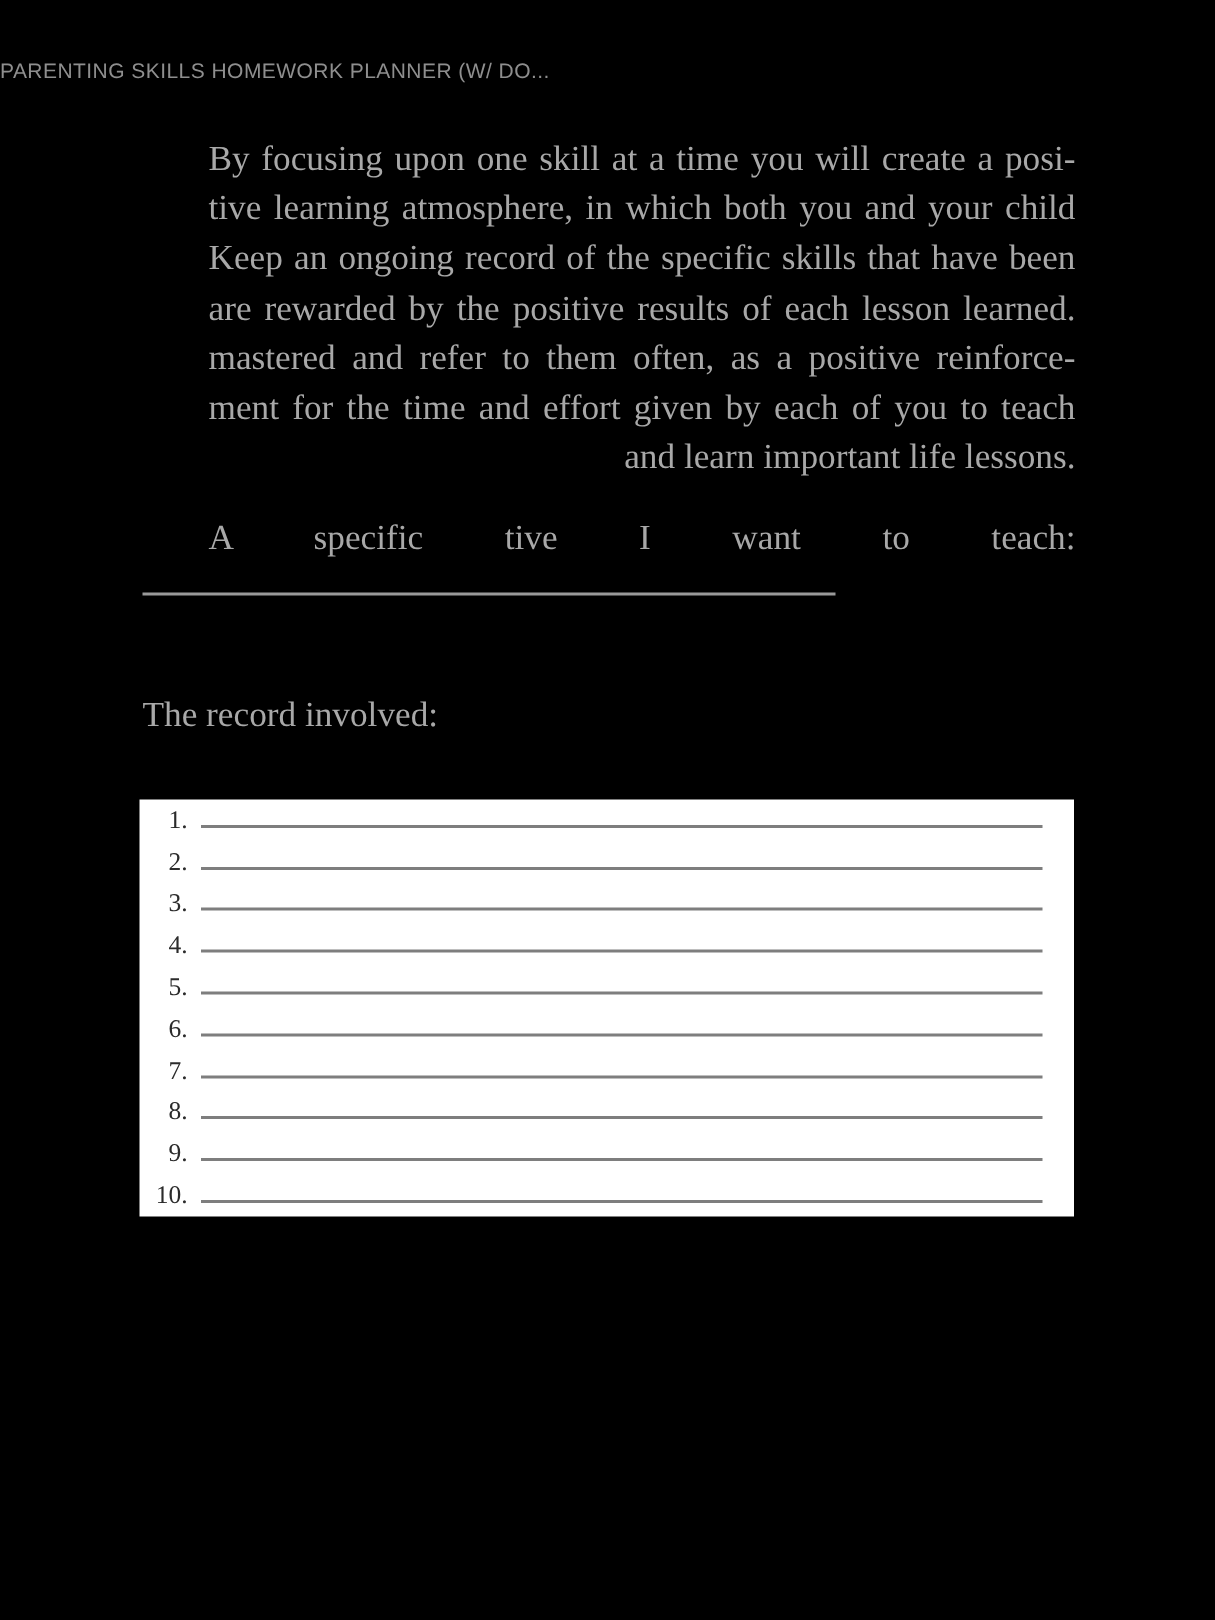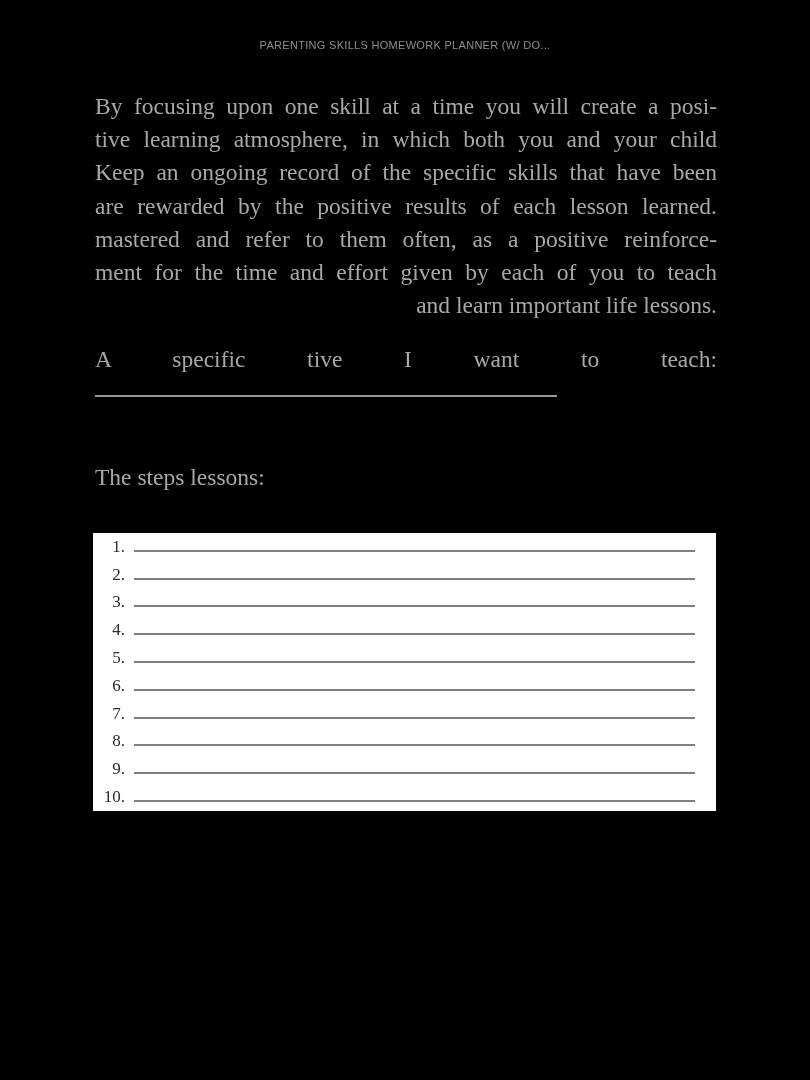--- a/index.html
+++ b/index.html
@@ -10,36 +10,35 @@
     height: 1080px;
     background: #000000;
     overflow: hidden;
     font-family: "Liberation Serif", "DejaVu Serif", serif;
   }
   .running-header {
     position: absolute;
     top: 39px;
     left: 0;
     width: 810px;
-    text-align: center;
     font-family: "Liberation Sans", "DejaVu Sans", sans-serif;
-    font-size: 11px;
+    font-size: 14px;
     letter-spacing: 0.3px;
     color: #8e8e8e;
   }
   .body-block {
     position: absolute;
     left: 95px;
     width: 622px;
     color: #a8a8a8;
     font-size: 23.5px;
     line-height: 33.2px;
   }
   #paragraph { top: 90px; }
-  .jline { text-align: justify; text-align-last: justify; white-space: nowrap; }
+  .jline { text-align: justify; text-align-last: justify; white-space: nowrap; margin-left: 44px; }
   .lline { text-align: right; }
   #skill-prompt { top: 343px; }
   .blank-line {
     margin-top: 19px;
     width: 462px;
     height: 2px;
     background: #999999;
   }
   #steps-heading { top: 461px; }
   .worksheet-box {
@@ -90,21 +89,21 @@
     <div class="jline">mastered and refer to them often, as a positive reinforce-</div>
     <div class="jline">ment for the time and effort given by each of you to teach</div>
     <div class="lline">and learn important life lessons.</div>
   </div>
 
   <div class="body-block" id="skill-prompt">
     <div class="jline">A specific tive I want to teach:</div>
     <div class="blank-line"></div>
   </div>
 
-  <div class="body-block" id="steps-heading">The steps lessons:</div>
+  <div class="body-block" id="steps-heading">The record involved:</div>
 
   <div class="worksheet-box">
     <div class="step-row">
       <span class="step-number">1.</span>
       <span class="step-line"></span>
     </div>
     <div class="step-row">
       <span class="step-number">2.</span>
       <span class="step-line"></span>
     </div>

